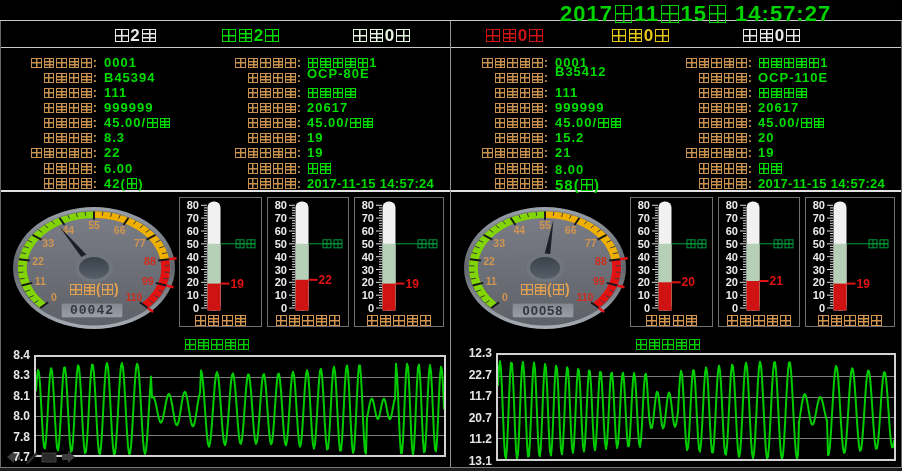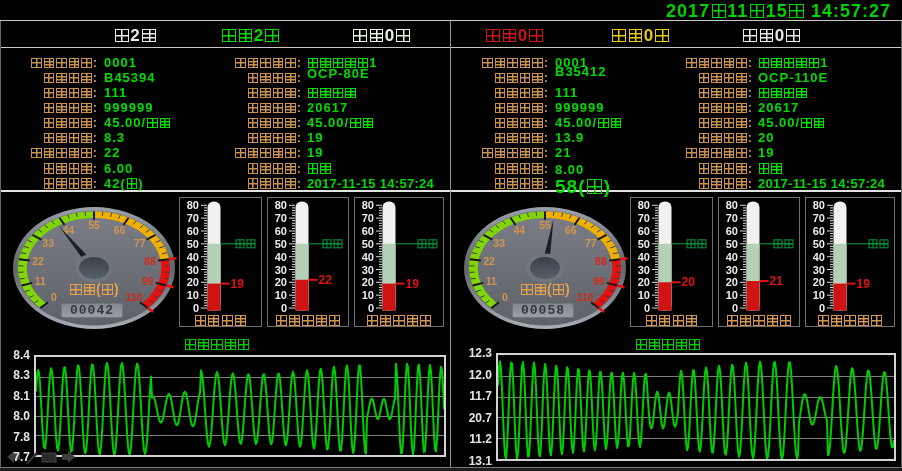--- a/index.html
+++ b/index.html
@@ -2,21 +2,21 @@
 <html><head><meta charset="utf-8"><style>*{margin:0;padding:0;box-sizing:border-box}body{width:902px;height:471px;background:#000;overflow:hidden;font-family:"Liberation Sans",sans-serif;font-weight:bold}#scr{position:relative;width:902px;height:471px;background:#000}.ab{position:absolute}.c,.d{display:inline-block;width:.80em;height:.80em;border:1px solid currentColor;vertical-align:-.08em;margin:0 .08em;background-repeat:no-repeat}.c{background-image:linear-gradient(currentColor,currentColor),linear-gradient(currentColor,currentColor);background-size:1.5px 100%,100% 1.5px;background-position:50% 0,0 50%}.d{background-image:linear-gradient(currentColor,currentColor),linear-gradient(currentColor,currentColor),linear-gradient(currentColor,currentColor);background-size:1.5px 100%,100% 1.5px,100% 1.5px;background-position:55% 0,0 30%,0 72%}.lab{color:#c8914f;text-align:right;white-space:nowrap}.val{color:#00dc00;white-space:nowrap}</style></head><body>
 <div id="scr">
     <div class="ab" style="left:0;top:20px;width:902px;height:1px;background:#c8c8c8"></div>
     <div class="ab" style="left:0;top:47px;width:902px;height:1px;background:#c8c8c8"></div>
     <div class="ab" style="left:0;top:190px;width:902px;height:2px;background:#e2e2e2"></div>
     <div class="ab" style="left:450px;top:21px;width:1px;height:446px;background:#909090"></div>
     <div class="ab" style="left:0;top:21px;width:1px;height:446px;background:#666"></div>
     <div class="ab" style="left:901px;top:21px;width:1px;height:446px;background:#666"></div>
     <div class="ab" style="left:0;top:467px;width:902px;height:1px;background:#787878"></div>
     <div class="ab" style="left:0;top:468px;width:902px;height:3px;background:#1d1d1d"></div>
-    <div class="ab" style="left:560px;top:1px;width:331px;height:19px;text-align:right;font-size:18px;color:#00d200;letter-spacing:1px">2017<i class="c"></i>11<i class="c"></i>15<i class="c"></i>&nbsp;14:57:27</div>
+    <div class="ab" style="left:560px;top:1px;width:331px;height:19px;text-align:left;font-size:22px;color:#00d200;letter-spacing:1px">2017<i class="c"></i>11<i class="c"></i>15<i class="c"></i>&nbsp;14:57:27</div>
     <div class="ab" style="left:114px;top:26px;font-size:17px;color:#e9e9e9;letter-spacing:1px"><i class="c"></i>2<i class="d"></i></div>
     <div class="ab" style="left:221px;top:26px;font-size:17px;color:#00dc00;letter-spacing:1px"><i class="c"></i><i class="d"></i>2<i class="c"></i></div>
     <div class="ab" style="left:352px;top:26px;font-size:17px;color:#e6f4e2;letter-spacing:1px"><i class="c"></i><i class="d"></i>0<i class="c"></i></div>
     <div class="ab" style="left:485px;top:26px;font-size:17px;color:#cf1414;letter-spacing:1px"><i class="c"></i><i class="d"></i>0<i class="c"></i></div>
     <div class="ab" style="left:611px;top:26px;font-size:17px;color:#e6c713;letter-spacing:1px"><i class="c"></i><i class="d"></i>0<i class="c"></i></div>
     <div class="ab" style="left:742px;top:26px;font-size:17px;color:#e9e9e9;letter-spacing:1px"><i class="c"></i><i class="d"></i>0<i class="c"></i></div>
     <div class="ab lab" style="left:2px;top:55.0px;width:95px;font-size:13px"><i class="c"></i><i class="d"></i><i class="c"></i><i class="d"></i><i class="c"></i>:</div>
     <div class="ab val" style="left:104px;top:55.0px;font-size:13px;letter-spacing:1px">0001</div>
     <div class="ab lab" style="left:180px;top:55.0px;width:121px;font-size:13px"><i class="c"></i><i class="d"></i><i class="c"></i><i class="d"></i><i class="c"></i>:</div>
     <div class="ab val" style="left:307px;top:55.0px;font-size:13px;letter-spacing:1px"><i class="c"></i><i class="d"></i><i class="c"></i><i class="d"></i><i class="c"></i>1</div>
@@ -66,33 +66,33 @@
     <div class="ab val" style="left:758px;top:85.1px;font-size:13px;letter-spacing:1px"><i class="c"></i><i class="d"></i><i class="c"></i><i class="d"></i></div>
     <div class="ab lab" style="left:453px;top:100.2px;width:95px;font-size:13px"><i class="c"></i><i class="d"></i><i class="c"></i><i class="d"></i>:</div>
     <div class="ab val" style="left:555px;top:100.2px;font-size:13px;letter-spacing:1px">999999</div>
     <div class="ab lab" style="left:631px;top:100.2px;width:121px;font-size:13px"><i class="c"></i><i class="d"></i><i class="c"></i><i class="d"></i>:</div>
     <div class="ab val" style="left:758px;top:100.2px;font-size:13px;letter-spacing:1px">20617</div>
     <div class="ab lab" style="left:453px;top:115.3px;width:95px;font-size:13px"><i class="c"></i><i class="d"></i><i class="c"></i><i class="d"></i>:</div>
     <div class="ab val" style="left:555px;top:115.3px;font-size:13px;letter-spacing:1px">45.00/<i class="c"></i><i class="d"></i></div>
     <div class="ab lab" style="left:631px;top:115.3px;width:121px;font-size:13px"><i class="c"></i><i class="d"></i><i class="c"></i><i class="d"></i>:</div>
     <div class="ab val" style="left:758px;top:115.3px;font-size:13px;letter-spacing:1px">45.00/<i class="c"></i><i class="d"></i></div>
     <div class="ab lab" style="left:453px;top:130.3px;width:95px;font-size:13px"><i class="c"></i><i class="d"></i><i class="c"></i><i class="d"></i>:</div>
-    <div class="ab val" style="left:555px;top:130.3px;font-size:13px;letter-spacing:1px">13.9</div>
+    <div class="ab val" style="left:555px;top:130.3px;font-size:13px;letter-spacing:1px">15.2</div>
     <div class="ab lab" style="left:631px;top:130.3px;width:121px;font-size:13px"><i class="c"></i><i class="d"></i><i class="c"></i><i class="d"></i>:</div>
     <div class="ab val" style="left:758px;top:130.3px;font-size:13px;letter-spacing:1px">20</div>
     <div class="ab lab" style="left:453px;top:145.4px;width:95px;font-size:13px"><i class="c"></i><i class="d"></i><i class="c"></i><i class="d"></i><i class="c"></i>:</div>
     <div class="ab val" style="left:555px;top:145.4px;font-size:13px;letter-spacing:1px">21</div>
     <div class="ab lab" style="left:631px;top:145.4px;width:121px;font-size:13px"><i class="c"></i><i class="d"></i><i class="c"></i><i class="d"></i><i class="c"></i>:</div>
     <div class="ab val" style="left:758px;top:145.4px;font-size:13px;letter-spacing:1px">19</div>
     <div class="ab lab" style="left:453px;top:160.5px;width:95px;font-size:13px"><i class="c"></i><i class="d"></i><i class="c"></i><i class="d"></i>:</div>
     <div class="ab val" style="left:555px;top:162px;font-size:13px;letter-spacing:1px">8.00</div>
     <div class="ab lab" style="left:631px;top:160.5px;width:121px;font-size:13px"><i class="c"></i><i class="d"></i><i class="c"></i><i class="d"></i>:</div>
     <div class="ab val" style="left:758px;top:160.5px;font-size:13px;letter-spacing:1px"><i class="c"></i><i class="d"></i></div>
     <div class="ab lab" style="left:453px;top:175.6px;width:95px;font-size:13px"><i class="c"></i><i class="d"></i><i class="c"></i><i class="d"></i>:</div>
-    <div class="ab val" style="left:555px;top:175.6px;font-size:19px;letter-spacing:1px">58(<i class="c"></i>)</div>
+    <div class="ab val" style="left:555px;top:175.6px;font-size:15px;letter-spacing:1px">58(<i class="c"></i>)</div>
     <div class="ab lab" style="left:631px;top:175.6px;width:121px;font-size:13px"><i class="c"></i><i class="d"></i><i class="c"></i><i class="d"></i>:</div>
     <div class="ab val" style="left:758px;top:175.6px;font-size:13px;letter-spacing:0.3px">2017-11-15 14:57:24</div>
     <svg class="ab" style="left:0px;top:198px" width="190" height="140" viewBox="0 0 190 140">
       <defs>
         <linearGradient id="rim" x1="0" y1="0" x2="0" y2="1">
           <stop offset="0" stop-color="#9aa2ac"></stop>
           <stop offset="0.5" stop-color="#61656b"></stop>
           <stop offset="1" stop-color="#a9afb7"></stop>
         </linearGradient>
         <linearGradient id="face" x1="0" y1="0" x2="0" y2="1">
@@ -244,21 +244,21 @@
       <text x="149.9" y="66.9" text-anchor="middle" font-size="10.5" font-weight="bold" fill="#cf2d1d" font-family="Liberation Sans">88</text>
       <text x="147.8" y="86.5" text-anchor="middle" font-size="10.5" font-weight="bold" fill="#cf2d1d" font-family="Liberation Sans">99</text>
       <text x="134.0" y="103.3" text-anchor="middle" font-size="10.5" font-weight="bold" fill="#cf2d1d" font-family="Liberation Sans">110</text>
       <polygon points="102.5,21.3 90.2,69.5 97.8,70.5" fill="#1b1e24"></polygon>
       <ellipse cx="94" cy="70" rx="19" ry="14.5" fill="#71757c"></ellipse>
       <ellipse cx="94" cy="70" rx="15" ry="11" fill="url(#hub)"></ellipse>
     </svg>
     <div class="ab" style="left:58px;top:281px;width:72px;text-align:center;font-size:14px;color:#e2a14e"><i class="c"></i><i class="d"></i>(<i class="c"></i>)</div>
     <div class="ab" style="left:61px;top:303px;width:62px;height:15px;border-radius:2px;background:linear-gradient(#858a91,#999ea6);border:1px solid #70747b;text-align:center;font-family:'Liberation Mono',monospace;font-size:13px;line-height:13px;color:#33363c;letter-spacing:1px">00042</div>
     <div class="ab" style="left:509px;top:281px;width:72px;text-align:center;font-size:14px;color:#e2a14e"><i class="c"></i><i class="d"></i>(<i class="c"></i>)</div>
-    <div class="ab" style="left:512px;top:303px;width:62px;height:15px;border-radius:2px;background:linear-gradient(#858a91,#999ea6);border:1px solid #70747b;text-align:center;font-family:Liberation Mono, monospace;font-size:13px;line-height:13px;color:#33363c;letter-spacing:1px">00058</div>
+    <div class="ab" style="left:512px;top:303px;width:62px;height:15px;border-radius:2px;background:linear-gradient(#858a91,#999ea6);border:1px solid #70747b;text-align:center;font-family:Liberation Sans, sans-serif;font-size:13px;line-height:13px;color:#33363c;letter-spacing:1px">00058</div>
     <div class="ab" style="left:179px;top:197px;width:83px;height:130px;border:1px solid #6f6f6f">
       <svg class="ab" style="left:0;top:0" width="81" height="115" viewBox="0 0 81 115">
         <text x="19" y="11.3" text-anchor="end" font-size="11" font-weight="bold" fill="#ececec" font-family="Liberation Sans">80</text>
         <text x="19" y="24.1" text-anchor="end" font-size="11" font-weight="bold" fill="#ececec" font-family="Liberation Sans">70</text>
         <text x="19" y="37.0" text-anchor="end" font-size="11" font-weight="bold" fill="#ececec" font-family="Liberation Sans">60</text>
         <text x="19" y="49.8" text-anchor="end" font-size="11" font-weight="bold" fill="#ececec" font-family="Liberation Sans">50</text>
         <text x="19" y="62.7" text-anchor="end" font-size="11" font-weight="bold" fill="#ececec" font-family="Liberation Sans">40</text>
         <text x="19" y="75.5" text-anchor="end" font-size="11" font-weight="bold" fill="#ececec" font-family="Liberation Sans">30</text>
         <text x="19" y="88.3" text-anchor="end" font-size="11" font-weight="bold" fill="#ececec" font-family="Liberation Sans">20</text>
         <text x="19" y="101.2" text-anchor="end" font-size="11" font-weight="bold" fill="#ececec" font-family="Liberation Sans">10</text>
@@ -698,21 +698,21 @@
     <div class="ab" style="left:496px;top:353px;width:400px;height:108px;border:2px solid #d2d2d2;background:#000">
       <div class="ab" style="left:0;top:20.8px;width:396px;height:1px;background:#7e7e7e"></div>
       <div class="ab" style="left:0;top:41.6px;width:396px;height:1px;background:#7e7e7e"></div>
       <div class="ab" style="left:0;top:62.4px;width:396px;height:1px;background:#7e7e7e"></div>
       <div class="ab" style="left:0;top:83.2px;width:396px;height:1px;background:#7e7e7e"></div>
       <svg class="ab" style="left:0;top:0" width="396" height="104" viewBox="0 0 396 104">
         <polyline points="0,30.1 1,12.1 2,6.3 3,14.5 4,34.4 5,60.2 6,84.6 7,100.5 8,103.3 9,92.1 10,70.2 11,43.8 12,20.7 13,7.7 14,8.6 15,23.2 16,47.2 17,73.5 18,94.4 19,103.6 20,98.4 21,80.3 22,54.7 23,29.3 24,11.6 25,7.0 26,16.9 27,38.3 28,64.7 29,88.1 30,101.6 31,100.9 32,86.3 33,62.2 34,36.1 35,15.8 36,7.6 37,14.0 38,32.9 39,58.6 40,83.2 41,99.0 42,101.2 43,89.2 44,66.8 45,40.8 46,19.3 47,9.0 48,13.1 49,30.2 50,55.0 51,79.7 52,96.6 53,100.5 54,90.2 55,69.0 56,43.6 57,21.9 58,10.7 59,13.5 60,29.3 61,53.1 62,77.5 63,94.7 64,99.3 65,90.1 66,69.9 67,45.2 68,23.7 69,12.3 70,14.4 71,29.4 72,52.3 73,76.0 74,93.0 75,97.9 76,89.3 77,70.0 78,46.1 79,25.2 80,13.9 81,15.6 82,29.8 83,51.8 84,74.8 85,91.4 86,96.5 87,88.5 88,70.1 89,47.1 90,26.7 91,15.4 92,16.7 93,30.0 94,51.1 95,73.3 96,89.7 97,95.2 98,88.1 99,70.7 100,48.6 101,28.6 102,17.0 103,17.4 104,29.5 105,49.5 106,71.1 107,87.7 108,94.0 109,88.3 110,72.3 111,51.1 112,31.3 113,18.9 114,17.7 115,28.0 116,46.7 117,67.8 118,84.9 119,92.9 120,89.3 121,75.3 122,55.2 123,35.1 124,21.3 125,17.7 126,25.5 127,42.2 128,62.7 129,80.9 130,91.3 131,90.8 132,79.6 133,61.2 134,40.9 135,25.0 136,18.0 137,22.1 138,35.9 139,55.3 140,74.7 141,88.3 142,92.1 143,85.1 144,69.4 145,49.5 146,31.2 147,19.9 148,18.8 149,28.2 150,45.3 151,60.1 152,68.6 153,73.2 154,72.7 155,67.1 156,58.2 157,48.4 158,40.5 159,36.7 160,38.1 161,44.3 162,53.4 163,63.0 164,70.3 165,73.4 166,71.4 167,65.0 168,56.0 169,46.8 170,40.1 171,37.5 172,39.6 173,45.9 174,54.6 175,63.2 176,69.5 177,71.9 178,69.8 179,64.0 180,57.0 181,37.3 182,22.3 183,15.7 184,19.4 185,32.4 186,51.3 187,71.3 188,87.2 189,95.0 190,92.6 191,80.7 192,62.3 193,42.0 194,24.9 195,15.3 196,15.6 197,25.7 198,43.2 199,63.7 200,82.2 201,94.1 202,96.6 203,89.0 204,73.2 205,52.9 206,33.1 207,18.5 208,12.5 209,16.7 210,29.9 211,49.2 212,69.9 213,87.3 214,97.2 215,97.5 216,87.9 217,70.8 218,50.0 219,30.3 220,16.1 221,10.8 222,15.4 223,28.9 224,48.4 225,69.4 226,87.4 227,98.3 228,99.7 229,91.4 230,75.1 231,54.4 232,33.8 233,17.8 234,9.7 235,11.3 236,22.2 237,40.1 238,61.3 239,81.2 240,95.7 241,101.8 242,98.2 243,85.7 244,66.9 245,45.6 246,26.2 247,12.7 248,7.7 249,12.3 250,25.5 251,44.6 252,65.9 253,85.1 254,98.3 255,103.1 256,98.5 257,85.4 258,66.4 259,45.3 260,26.0 261,12.3 262,6.7 263,10.4 264,22.6 265,40.9 266,61.9 267,81.6 268,96.4 269,103.5 270,101.6 271,91.1 272,74.1 273,53.6 274,33.4 275,17.1 276,7.8 277,7.0 278,14.9 279,29.9 280,49.4 281,69.9 282,87.7 283,99.8 284,104.0 285,99.6 286,87.4 287,69.7 288,49.5 289,30.3 290,15.5 291,7.5 292,7.6 293,15.8 294,30.7 295,49.7 296,69.5 297,86.8 298,98.8 299,103.4 300,99.9 301,67.2 302,61.3 303,54.5 304,48.0 305,42.8 306,39.7 307,39.2 308,41.2 309,45.5 310,51.2 311,57.3 312,63.0 313,67.3 314,69.5 315,69.4 316,67.0 317,62.9 318,57.6 319,52.1 320,47.2 321,43.7 322,42.1 323,42.5 324,44.9 325,48.8 326,53.5 327,58.4 328,62.6 329,65.6 330,100.1 331,98.5 332,90.3 333,76.6 334,59.8 335,42.4 336,27.0 337,16.0 338,11.1 339,12.9 340,21.1 341,34.4 342,50.8 343,67.7 344,82.6 345,93.3 346,98.1 347,96.4 348,88.5 349,75.6 350,59.8 351,43.3 352,28.7 353,18.2 354,13.3 355,14.7 356,22.1 357,34.5 358,49.8 359,65.9 360,80.2 361,90.7 362,95.8 363,94.8 364,87.8 365,76.0 366,61.1 367,45.4 368,31.3 369,20.8 370,15.5 371,16.2 372,22.7 373,34.1 374,48.5 375,63.9 376,77.8 377,88.3 378,93.7 379,93.3 380,87.1 381,76.1 382,62.0 383,46.9 384,33.1 385,22.7 386,17.3 387,17.6 388,23.7 389,34.5 390,48.4 391,63.3 392,77.0 393,87.2 394,92.4 395,92.0 396,85.8" fill="none" stroke="#00cc00" stroke-width="2" stroke-linejoin="round" stroke-linecap="round"></polyline>
       </svg>
     </div>
     <div class="ab" style="left:454px;top:346.0px;width:38px;text-align:right;font-size:12px;color:#e6e6e6;z-index:2">12.3</div>
-    <div class="ab" style="left:454px;top:367.6px;width:38px;text-align:right;font-size:12px;color:#e6e6e6;z-index:2">12.0</div>
+    <div class="ab" style="left:454px;top:367.6px;width:38px;text-align:right;font-size:12px;color:#e6e6e6;z-index:2">22.7</div>
     <div class="ab" style="left:454px;top:389.2px;width:38px;text-align:right;font-size:12px;color:#e6e6e6;z-index:2">11.7</div>
     <div class="ab" style="left:454px;top:410.8px;width:38px;text-align:right;font-size:12px;color:#e6e6e6;z-index:2">20.7</div>
     <div class="ab" style="left:454px;top:432.4px;width:38px;text-align:right;font-size:12px;color:#e6e6e6;z-index:2">11.2</div>
     <div class="ab" style="left:454px;top:454.0px;width:38px;text-align:right;font-size:12px;color:#e6e6e6;z-index:2">13.1</div>
     <svg class="ab" style="left:6px;top:449px;z-index:1" width="90" height="18" viewBox="0 0 90 18">
       <path d="M14 5 L8 5 L8 2 L1 8 L8 14 L8 11 L14 11 Z" fill="#3e3e3e"></path>
       <path d="M20 14 L30 3 L32 5 L22 15 Z" fill="#2f2f2f"></path>
       <rect x="36" y="4" width="14" height="9" fill="#2a2a2a" stroke="#404040"></rect>
       <path d="M56 5 L62 5 L62 2 L69 8 L62 14 L62 11 L56 11 Z" fill="#3e3e3e"></path>
     </svg>

